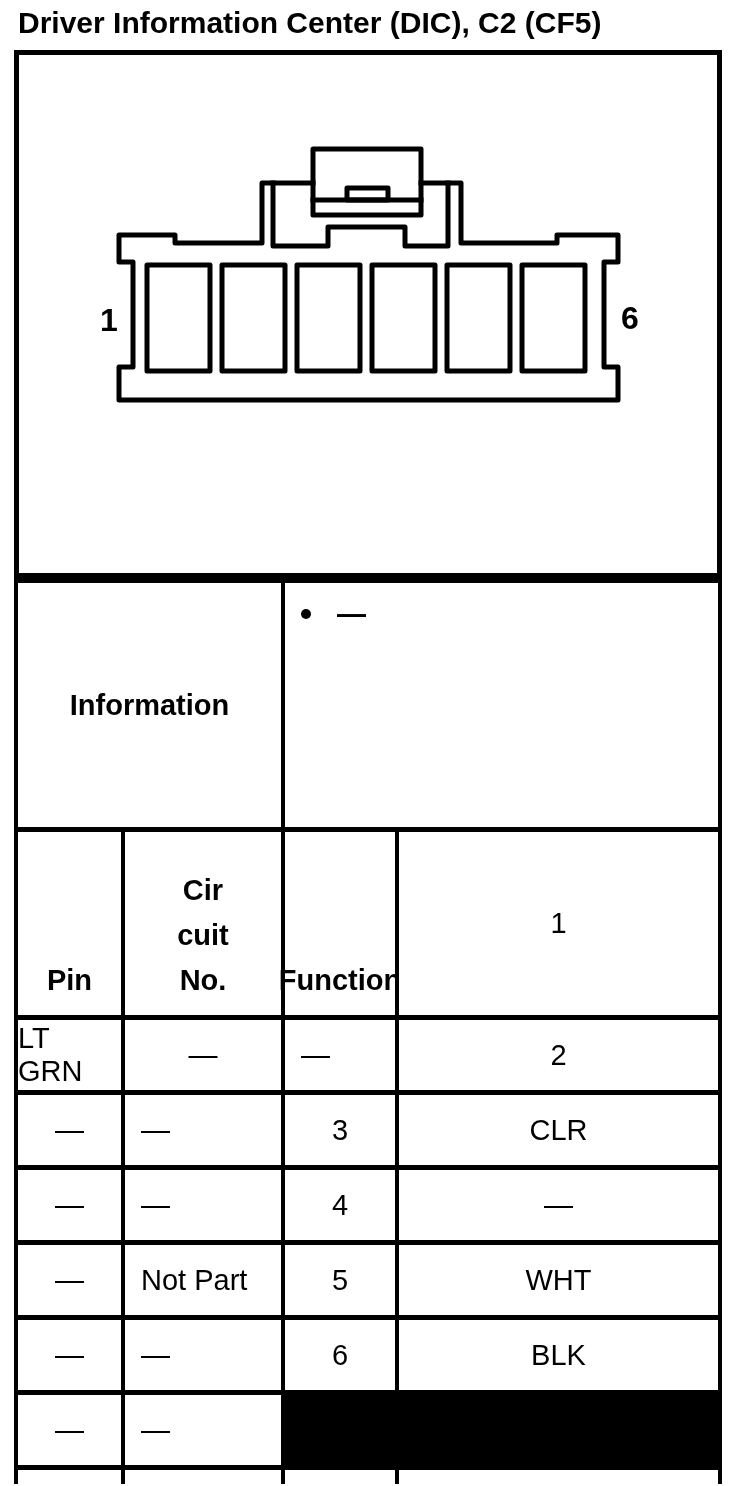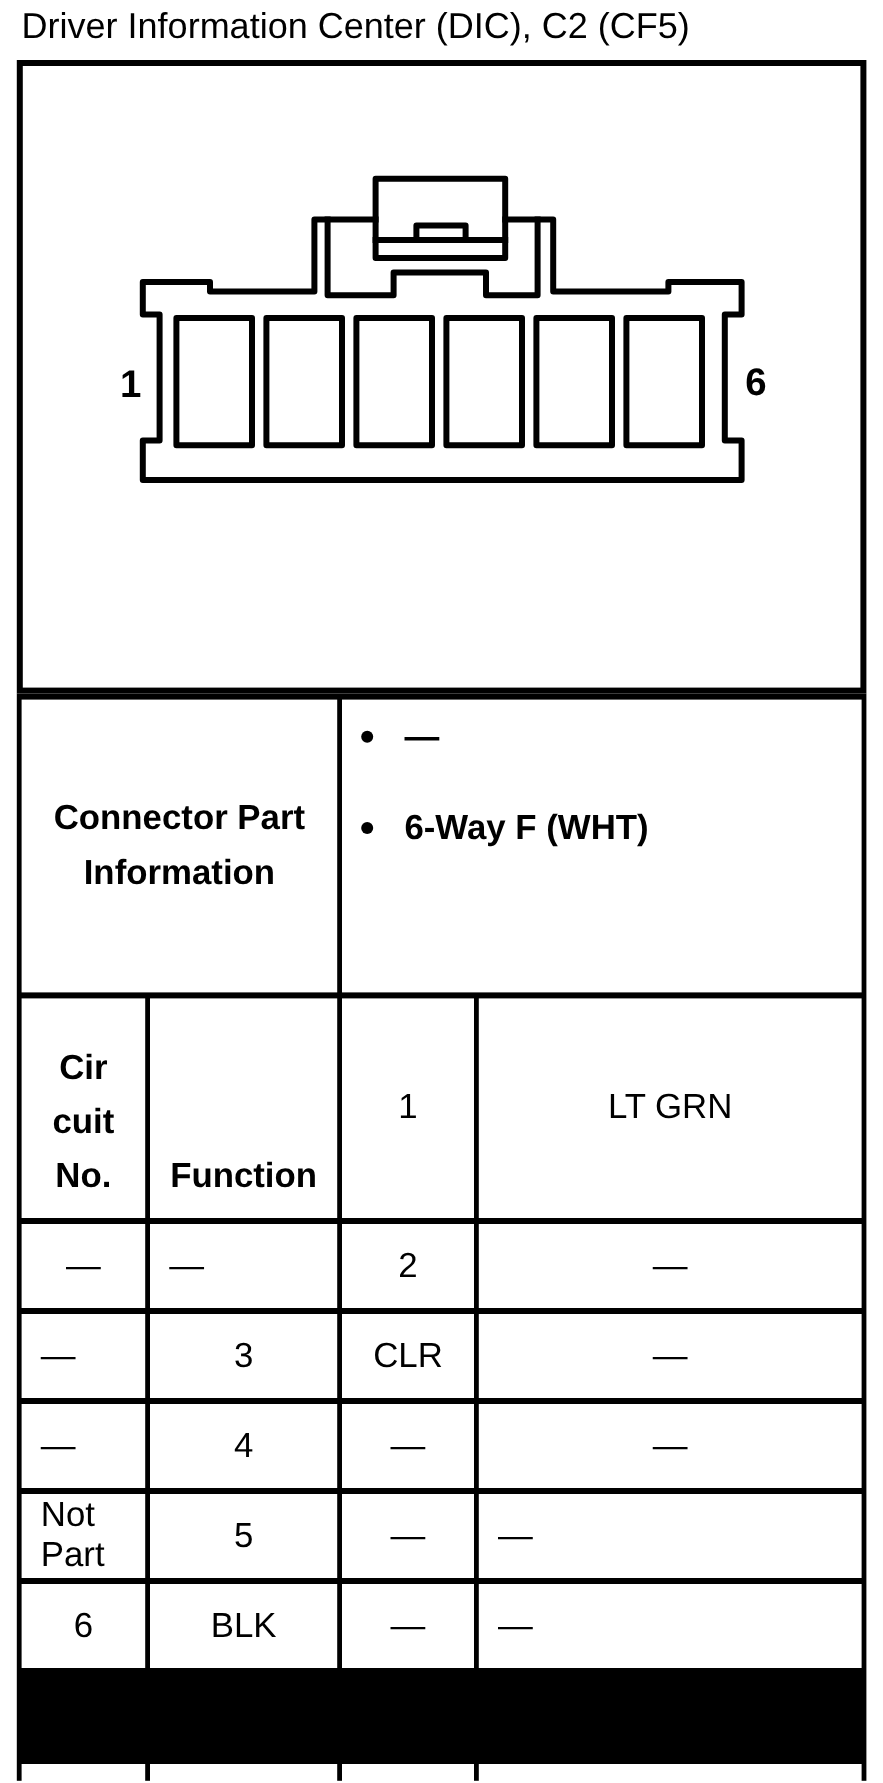--- a/index.html
+++ b/index.html
@@ -10,21 +10,21 @@
     font-family: "Liberation Sans", sans-serif;
     position: relative;
     overflow: hidden;
   }
 
   
   .page-title {
     position: absolute;
     left: 18px; top: 6px;
     font-size: 30px;
-    font-weight: normal;
+    font-weight: bold;
     letter-spacing: 0px;
     white-space: nowrap;
   }
 
   
   .figure-box {
     position: absolute;
     left: 14px; top: 50px;
     width: 698px; height: 518px;
     border: 5px solid #000;
@@ -152,34 +152,32 @@
     <rect class="diagram-stroke" x="503" y="210" width="63" height="106"></rect>
 
     <text class="diagram-label" x="90" y="276" text-anchor="middle">1</text>
     <text class="diagram-label" x="611" y="274" text-anchor="middle">6</text>
   </svg>
 </div>
 
 <div class="doc-table">
 
   <div class="cell part-info-label">
-    <span>Connector Part</span>
     <span>Information</span>
   </div>
   <div class="cell part-info-bullets">
     <div class="bullet-item">
       <span class="bullet-dot"></span>
       <span>—</span>
     </div>
-    <div class="bullet-item">
-      <span class="bullet-dot"></span>
-      <span>6-Way F (WHT)</span>
-    </div>
-  </div>
-
+  </div>
+
+  <div class="cell hdr">
+    <span>Pin</span>
+  </div>
   <div class="cell hdr">
     <span>Cir</span>
     <span>cuit</span>
     <span>No.</span>
   </div>
   <div class="cell hdr">
     <span>Function</span>
   </div>
 
   <div class="cell">1</div>
@@ -195,20 +193,21 @@
   <div class="cell">CLR</div>
   <div class="cell">—</div>
   <div class="cell func-cell">—</div>
 
   <div class="cell">4</div>
   <div class="cell">—</div>
   <div class="cell">—</div>
   <div class="cell func-cell">Not Part</div>
 
   <div class="cell">5</div>
+  <div class="cell">WHT</div>
   <div class="cell">—</div>
   <div class="cell func-cell">—</div>
 
   <div class="cell">6</div>
   <div class="cell">BLK</div>
   <div class="cell">—</div>
   <div class="cell func-cell">—</div>
 
 </div>
 

